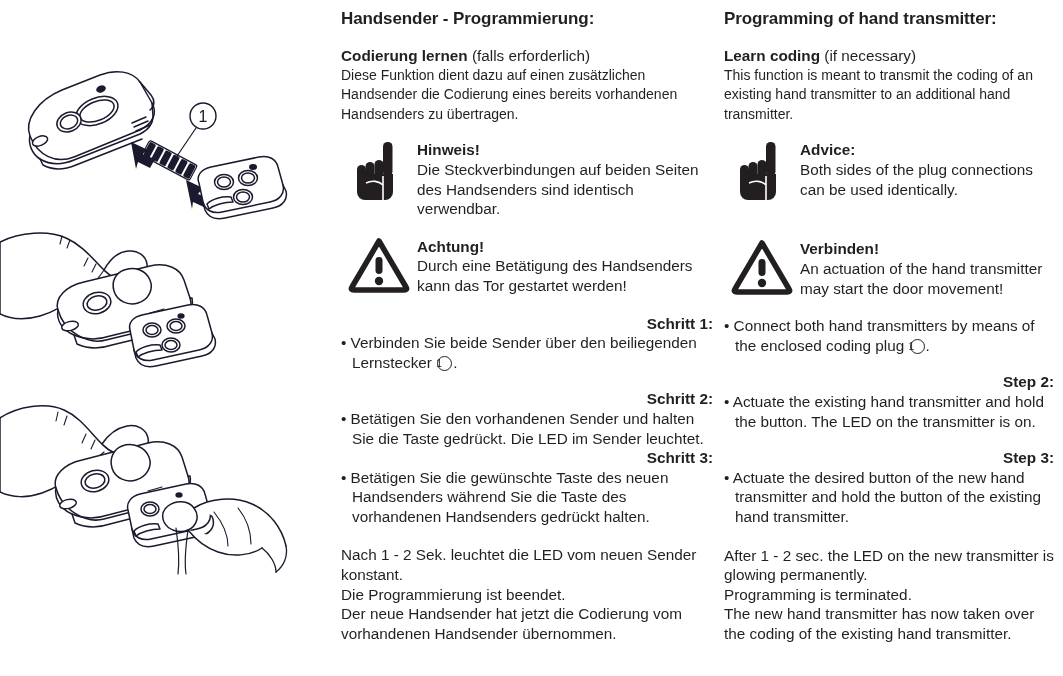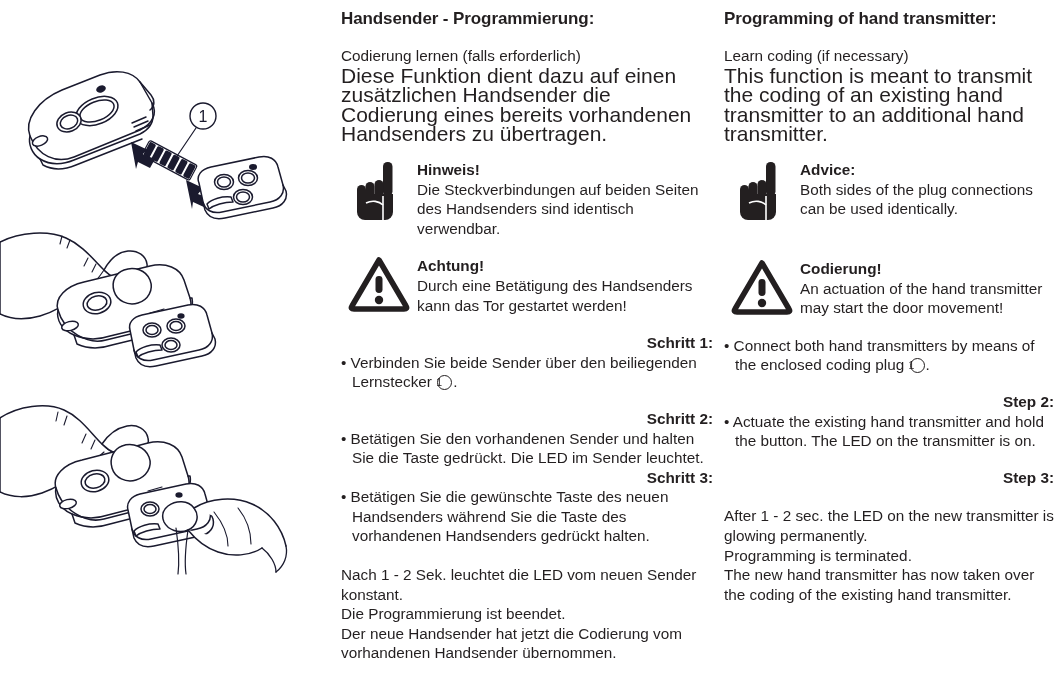--- a/index.html
+++ b/index.html
@@ -51,27 +51,27 @@
     line-height: 22px;
     margin: 0;
     padding-top: 8px;
   }
   .sub-wrap {
     margin-top: 16px;
     font-size: 15.3px;
     line-height: 19.6px;
   }
   .sub-title {
-    font-weight: normal;
+    font-weight: bold;
   }
   .sub-paren {
     font-weight: normal;
   }
   .body-text {
-    font-size: 21px;
+    font-size: 14px;
     line-height: 19.6px;
     margin: 0;
   }
 
   
   .notice {
     display: flex;
     align-items: flex-start;
     justify-content: flex-end;
   }
@@ -414,36 +414,37 @@
 
     <div class="notice" style="margin-top:35px;">
       <div class="notice-icon">
         <svg width="62" height="56" viewBox="0 0 62 56">
           <path d="M31 4 L58 50 Q60 53, 56 53 L6 53 Q2 53, 4 50 Z" fill="none" stroke="#231f20" stroke-width="5.5" stroke-linejoin="round"></path>
           <rect x="27.5" y="20" width="7" height="17" rx="3.4" fill="#231f20"></rect>
           <circle cx="31" cy="44" r="4.2" fill="#231f20"></circle>
         </svg>
       </div>
       <div class="notice-body">
-        <span class="notice-title">Codierung!</span>
+        <span class="notice-title">Verbinden!</span>
         <span>An actuation of the hand transmitter may start the door movement!</span>
       </div>
     </div>
 
     <div class="step-block" style="margin-top:18px;">
       <span class="bullet-line"><span>• Connect both hand transmitters by means of the enclosed coding plug </span><span class="circ-num">1</span><span>.</span></span>
     </div>
 
     <div class="step-block" style="margin-top:17px;">
       <span class="step-title">Step 2:</span>
       <span class="bullet-line">• Actuate the existing hand transmitter and hold the button. The LED on the transmitter is on.</span>
     </div>
 
     <div class="step-block" style="margin-top:17px;">
       <span class="step-title">Step 3:</span>
+      <span class="bullet-line">• Actuate the desired button of the new hand transmitter and hold the button of the existing hand transmitter.</span>
     </div>
 
     <div class="para" style="margin-top:19px; white-space:pre-line;">After 1 - 2 sec. the LED on the new transmitter is glowing permanently.
 Programming is terminated.
 The new hand transmitter has now taken over the coding of the existing hand transmitter.</div>
 
   </div>
 
 </div>
 

